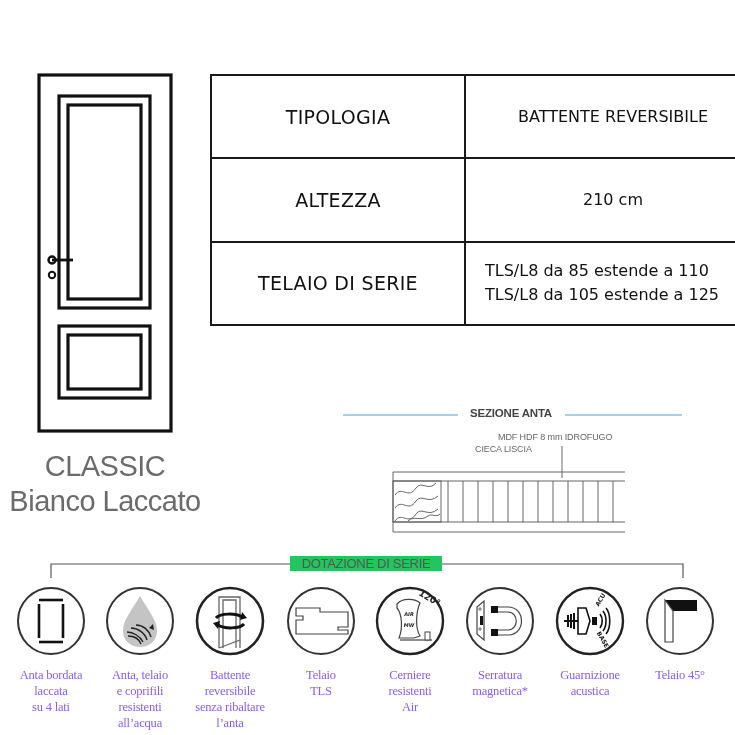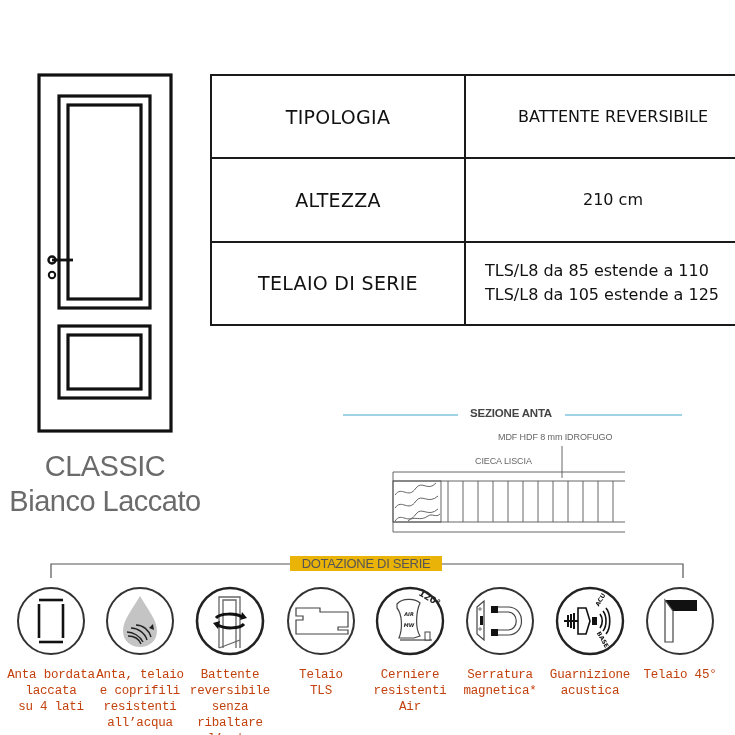--- a/index.html
+++ b/index.html
@@ -17,22 +17,22 @@
     table.spec td.label { width: 252px; font-size: 19px; letter-spacing: 0.3px; }
     table.spec td.value { font-size: 16px; }
     table.spec td.value.multi { font-size: 16px; line-height: 24px; text-align: left; padding-left: 19px; white-space: nowrap; }
     table.spec tr { height: 63px; }
 
     
     .section-title { position: absolute; top: 407px; left: 458px; width: 106px; text-align: center; font-family: "Liberation Sans", sans-serif; font-size: 11.5px; font-weight: bold; color: #444; letter-spacing: -0.2px; }
     .section-note { position: absolute; font-family: "Liberation Sans", sans-serif; font-size: 9px; color: #666; white-space: nowrap; letter-spacing: -0.1px; }
 
     
-    .dotazione-title { position: absolute; top: 556px; left: 290px; width: 152px; text-align: center; font-family: "Liberation Sans", sans-serif; font-size: 13px; color: #555; background: #eab308; letter-spacing: -0.3px; }
-    .feature-label { position: absolute; top: 667px; width: 96px; text-align: center; font-family: Liberation Mono, monospace; font-size: 12.5px; line-height: 16px; color: #c2410c; letter-spacing: -0.2px; }
+    .dotazione-title { position: absolute; top: 556px; left: 290px; width: 152px; text-align: center; font-family: "Liberation Sans", sans-serif; font-size: 13px; color: #555; background: #22c55e; letter-spacing: -0.3px; }
+    .feature-label { position: absolute; top: 667px; width: 96px; text-align: center; font-family: Liberation Serif, serif; font-size: 12.5px; line-height: 16px; color: #8b5cf6; letter-spacing: -0.2px; }
     .feature-label span { display: block; }
   </style>
 </head>
 <body>
 
 <svg id="door-svg" width="210" height="440" viewBox="0 0 210 440">
   <g fill="none" stroke="#111" stroke-width="3.2">
     <rect x="39" y="75" width="132" height="356"></rect>
     <rect x="59" y="96" width="91" height="212"></rect>
     <rect x="68" y="105" width="73" height="194"></rect>
@@ -101,21 +101,21 @@
   </g>
 
   <g stroke="#555" stroke-width="1.2" fill="none">
     <polyline points="51,578 51,564 290,564"></polyline>
     <polyline points="442,564 683,564 683,578"></polyline>
   </g>
 </svg>
 
 <div class="section-title">SEZIONE ANTA</div>
 <div class="section-note" style="left:498px;top:432px;">MDF HDF 8 mm IDROFUGO</div>
-<div class="section-note" style="left:475px;top:456px;">CIECA LISCIA</div>
+<div class="section-note" style="left:475px;top:444px;">CIECA LISCIA</div>
 
 <div class="dotazione-title">DOTAZIONE DI SERIE</div>
 
 <svg class="abs" style="left:0;top:0;" width="735" height="735" viewBox="0 0 735 735" pointer-events="none">
 
   <g>
     <circle cx="51" cy="621" r="33" fill="#fff" stroke="#333" stroke-width="2"></circle>
     <g stroke="#111" stroke-width="2.6">
       <line x1="39" y1="600" x2="63" y2="600"></line>
       <line x1="39" y1="642" x2="63" y2="642"></line>

